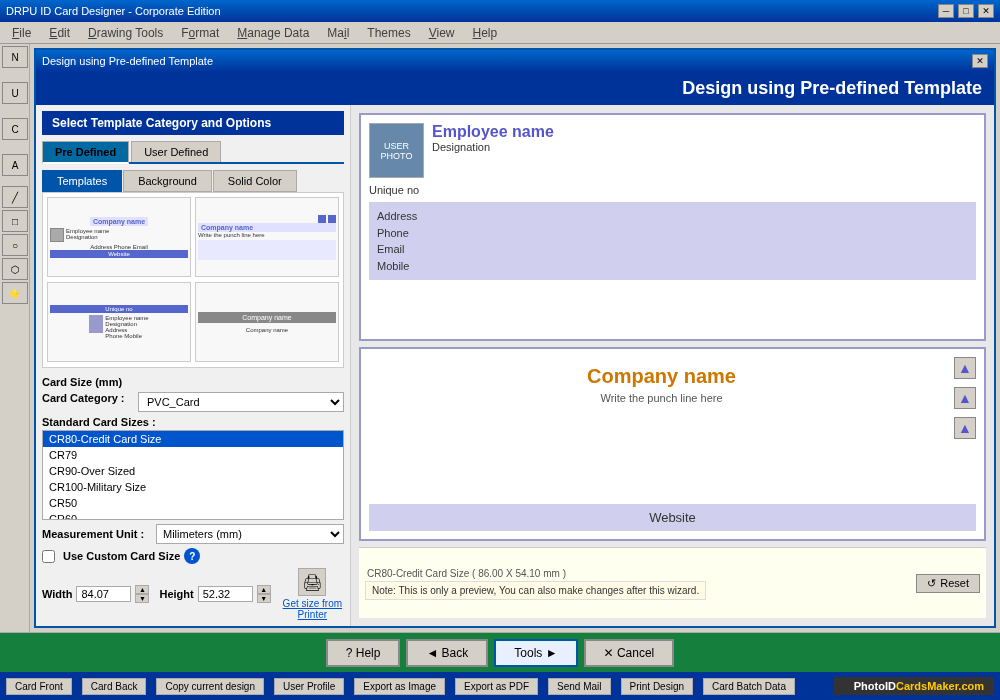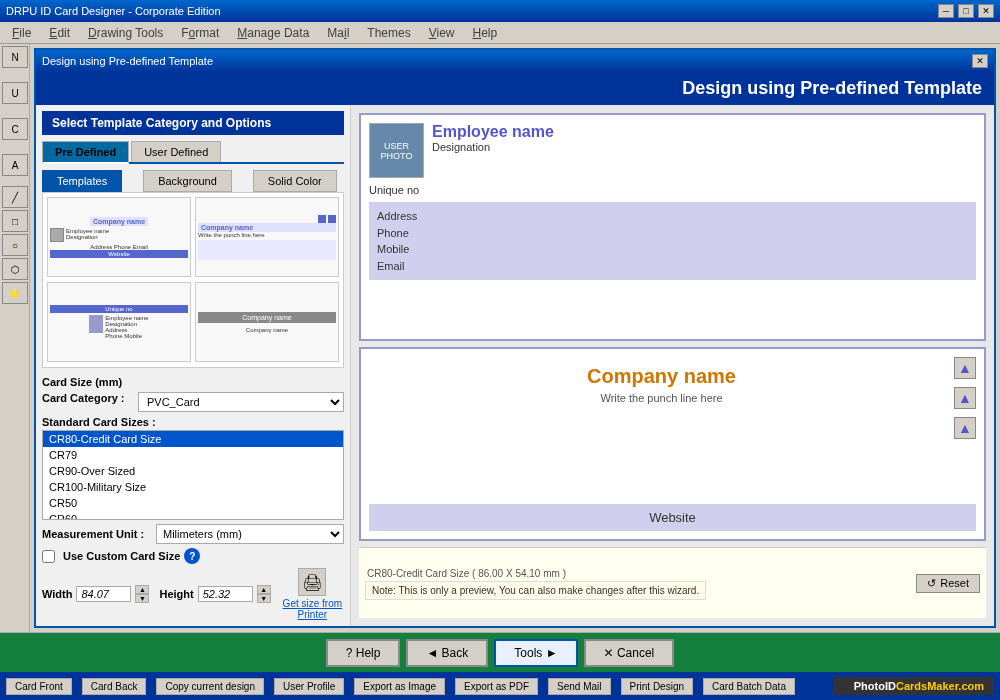--- a/index.html
+++ b/index.html
@@ -121,21 +121,20 @@
       background: #0369a1;
       border-bottom: 2px solid white;
       margin-bottom: -2px;
       font-weight: bold;
     }
 
     
     .sub-tabs {
       display: flex;
       margin-bottom: 0;
-      gap: 20px;
     }
     .sub-tab {
       padding: 4px 14px;
       border: 1px solid #aaa;
       cursor: pointer;
       font-size: 11px;
       background: #d4d0c8;
       margin-right: 1px;
     }
     .sub-tab.active {
@@ -336,21 +335,21 @@
       margin-top: 4px;
       align-items: center;
     }
     .dim-field {
       display: flex;
       align-items: center;
       gap: 4px;
     }
     .dim-field label { font-size: 11px; }
     .dim-input {
-      width: 55px; padding: 1px 4px; font-size: 11px; border: 1px solid #aaa; font-style: italic;
+      width: 55px; padding: 1px 4px; font-size: 11px; border: 1px solid #aaa;
     }
     .spinner-btns {
       display: flex; flex-direction: column;
     }
     .spinner-btn {
       width: 14px; height: 9px; background: #d4d0c8; border: 1px solid #aaa;
       font-size: 7px; cursor: pointer; display: flex; align-items: center; justify-content: center;
     }
 
     .get-size-btn {
@@ -649,22 +648,22 @@
             </div>
             <div class="card-name-area">
               <div class="card-employee-name">Employee name</div>
               <div class="card-designation">Designation</div>
             </div>
           </div>
           <div class="unique-no">Unique no</div>
           <div class="address-box">
             <div>Address</div>
             <div>Phone</div>
+            <div>Email</div>
             <div>Mobile</div>
-            <div>Email</div>
           </div>
         </div>
 
         <div class="preview-back">
           <div style="display:flex; width:100%; align-items:flex-start;">
             <div style="flex:1;">
               <div class="company-name-big">Company name</div>
               <div class="punch-line">Write the punch line here</div>
             </div>
             <div class="arrows-col">

